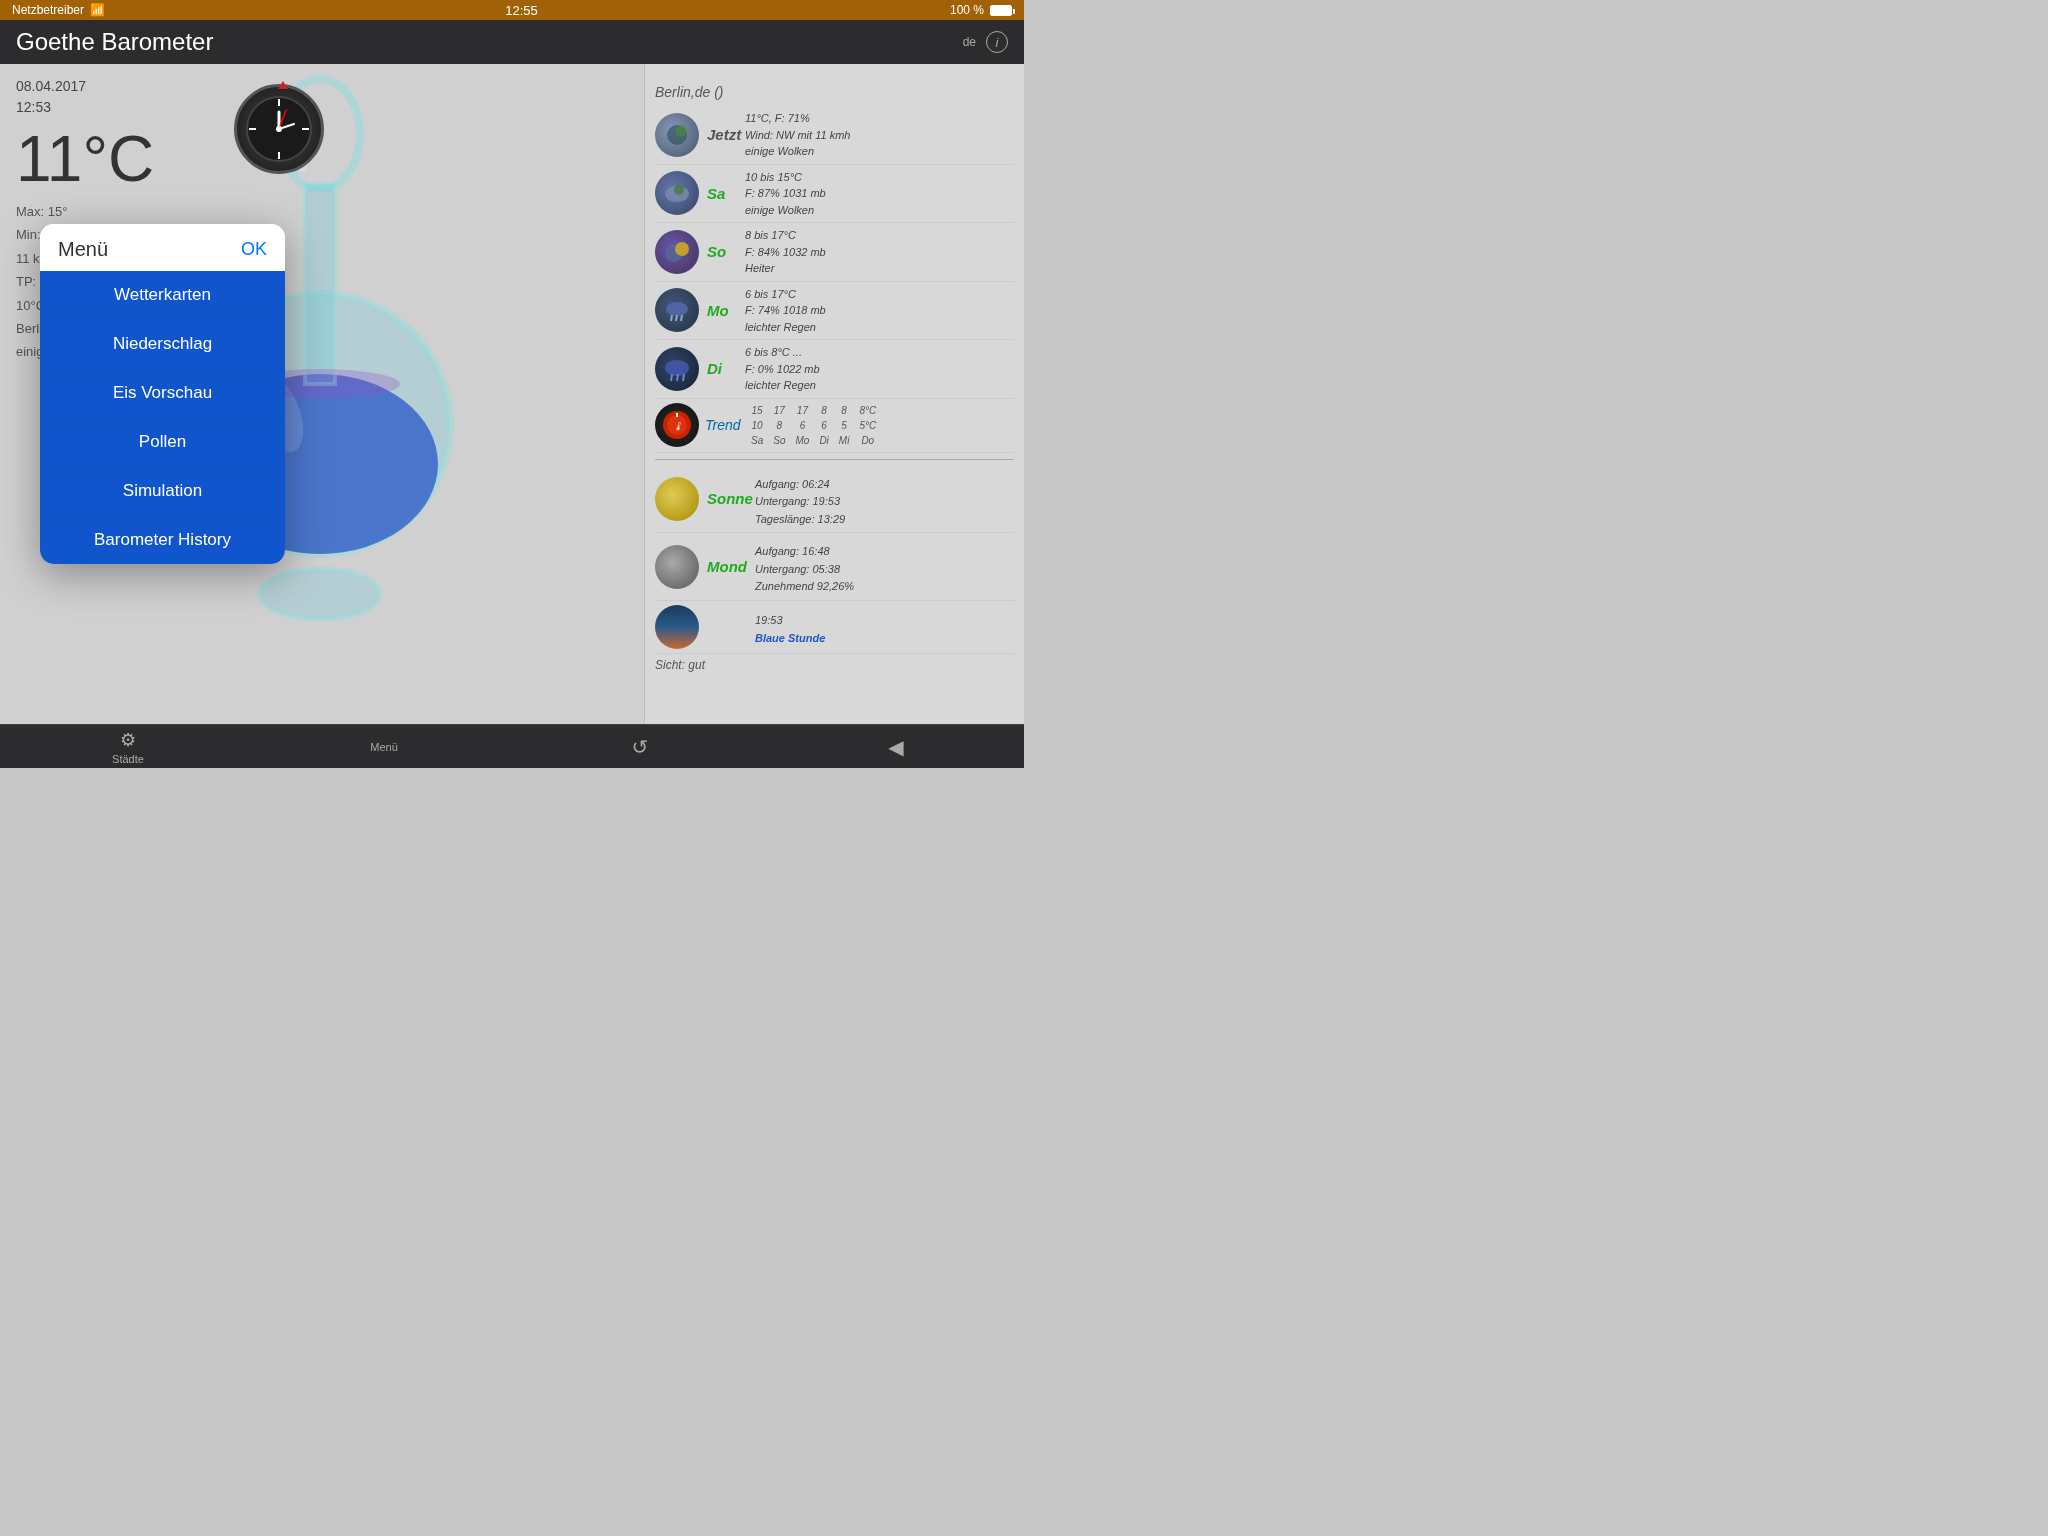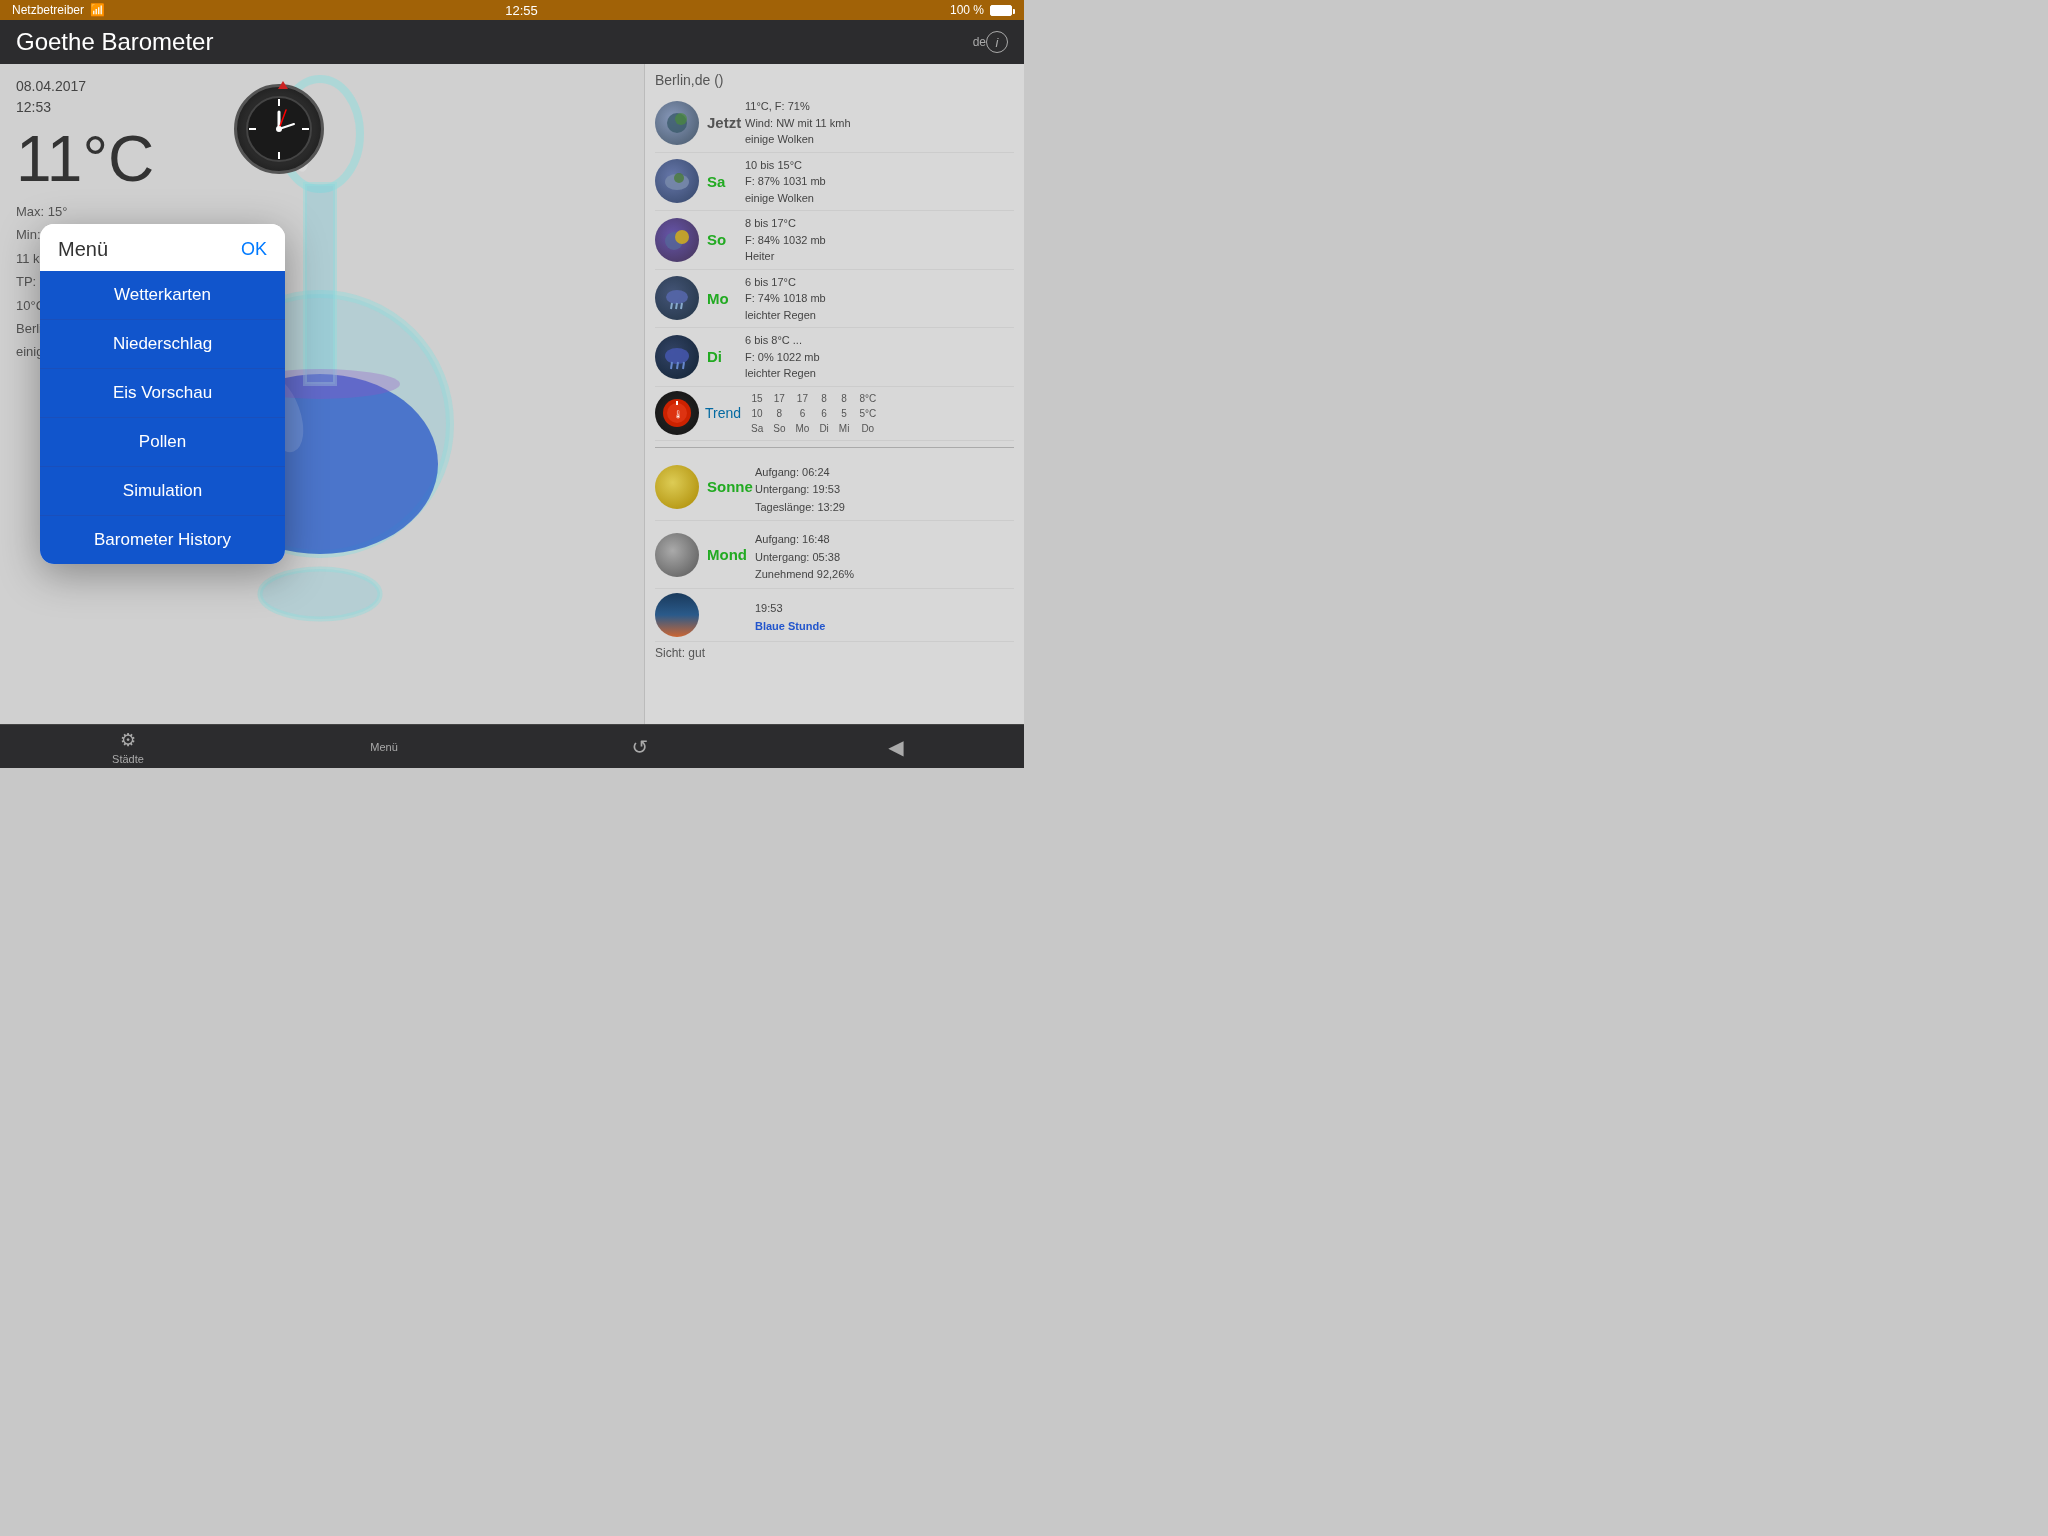--- a/index.html
+++ b/index.html
@@ -31,21 +31,21 @@
     .header {
       background: #2c2c2e;
       height: 44px;
       display: flex;
       align-items: center;
       justify-content: space-between;
       padding: 0 16px;
       color: white;
     }
     .header-title { font-size: 24px; font-weight: 400; }
-    .header-right { display: flex; align-items: center; font-size: 12px; color: #aaa; }
+    .header-right { display: flex; align-items: center; gap: 10px; font-size: 12px; color: #aaa; }
     .info-btn {
       width: 22px; height: 22px;
       border: 1.5px solid #aaa;
       border-radius: 50%;
       display: flex; align-items: center; justify-content: center;
       color: #aaa; font-size: 13px; font-style: italic;
     }
 
     
     .main-content {
@@ -97,23 +97,24 @@
       width: 0; height: 0;
       border-left: 5px solid transparent;
       border-right: 5px solid transparent;
       border-bottom: 8px solid #cc2222;
     }
 
     
     .right-panel {
       width: 380px;
       background: #d8d8d8;
-      padding: 8px 10px;
+      padding: 20px 10px;
       border-left: 1px solid #bbb;
       overflow-y: auto;
+      font-style: italic;
     }
     .city-header { font-size: 14px; color: #555; margin-bottom: 6px; }
 
     .forecast-item {
       display: flex;
       align-items: center;
       padding: 4px 0;
       border-bottom: 1px solid #ccc;
       gap: 8px;
     }

